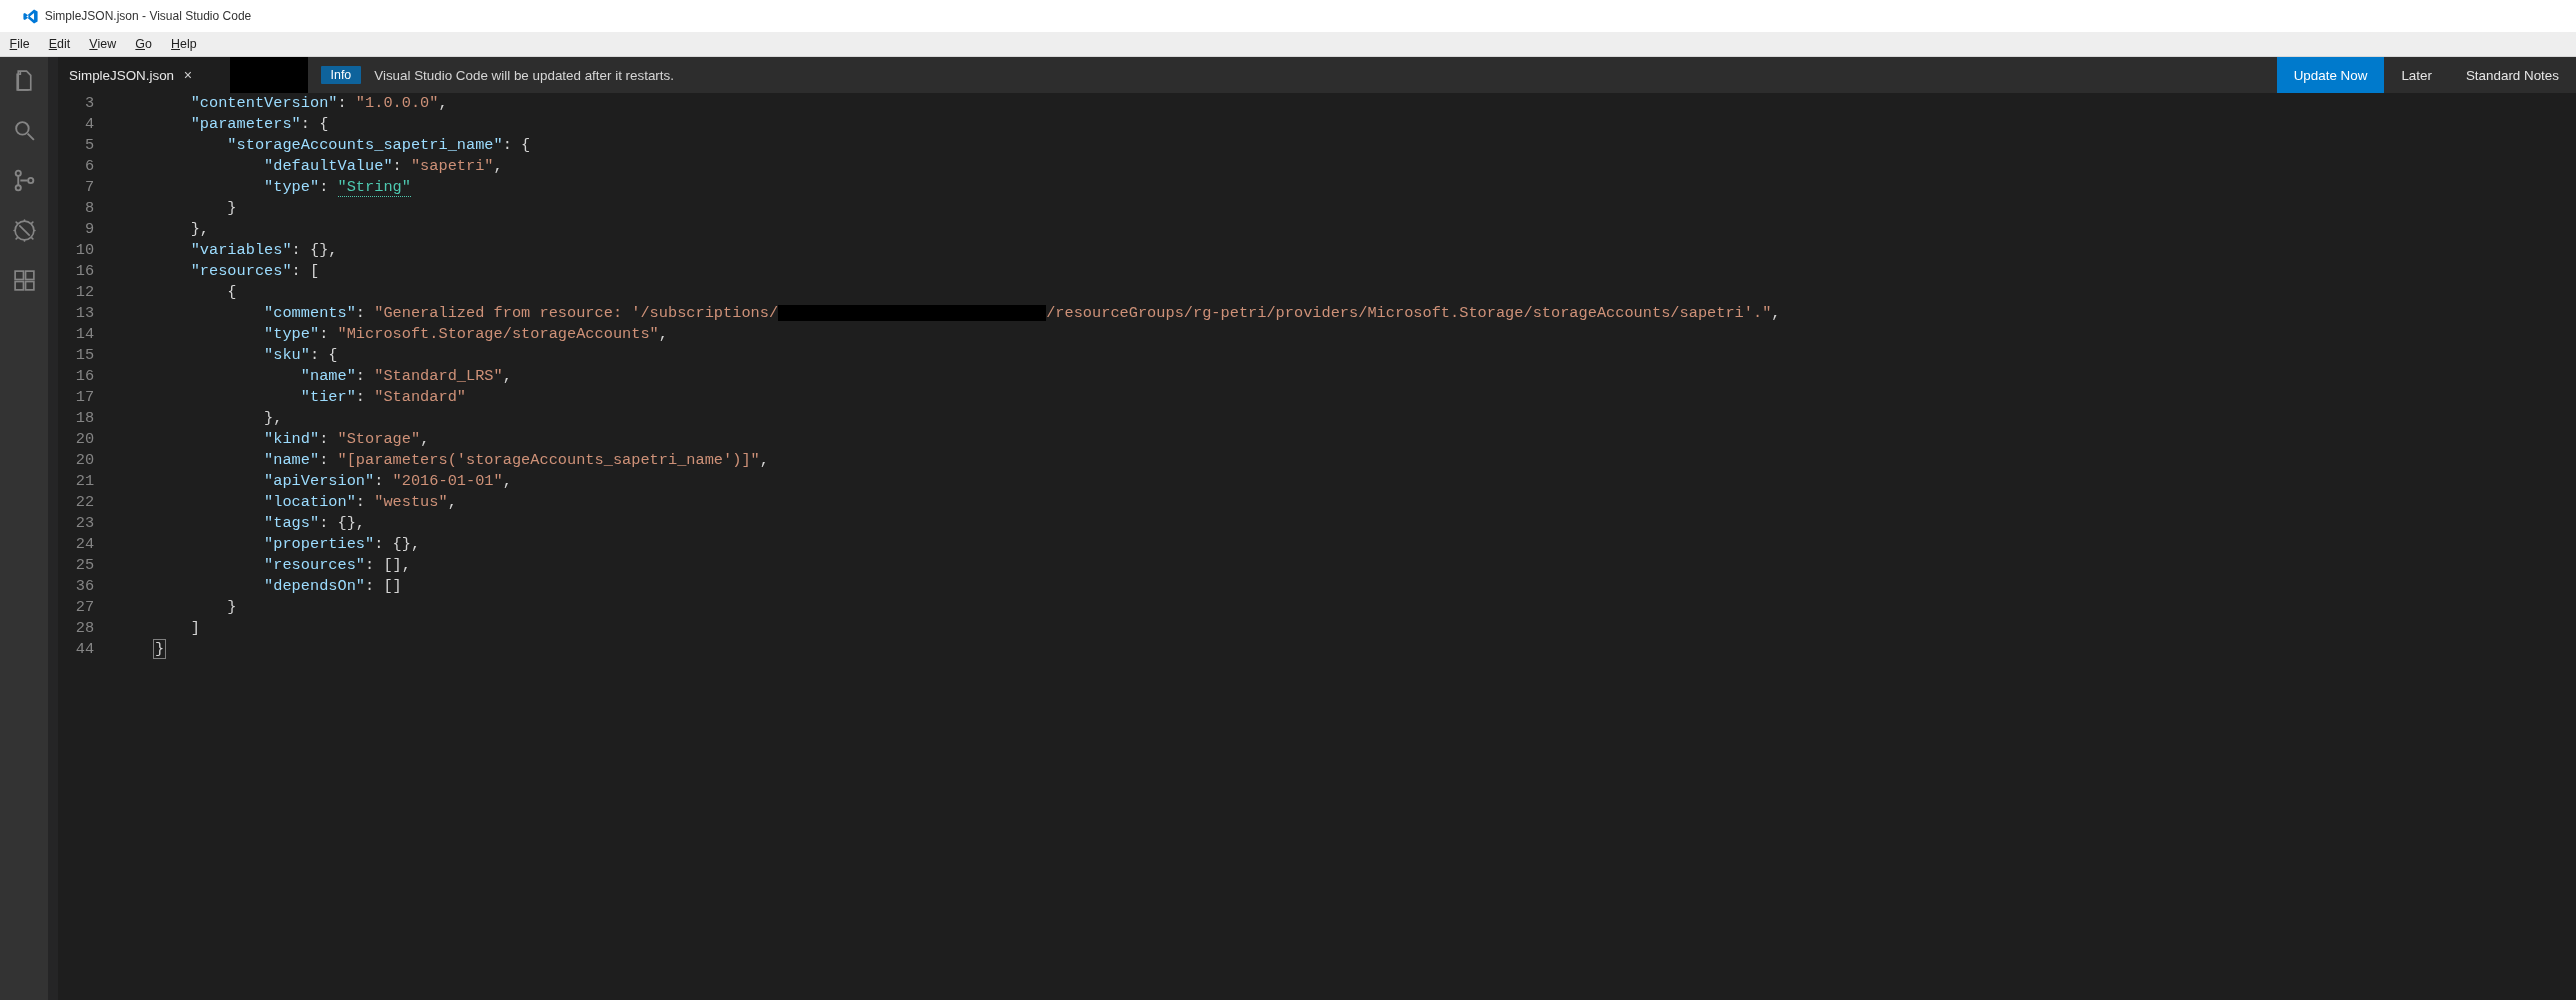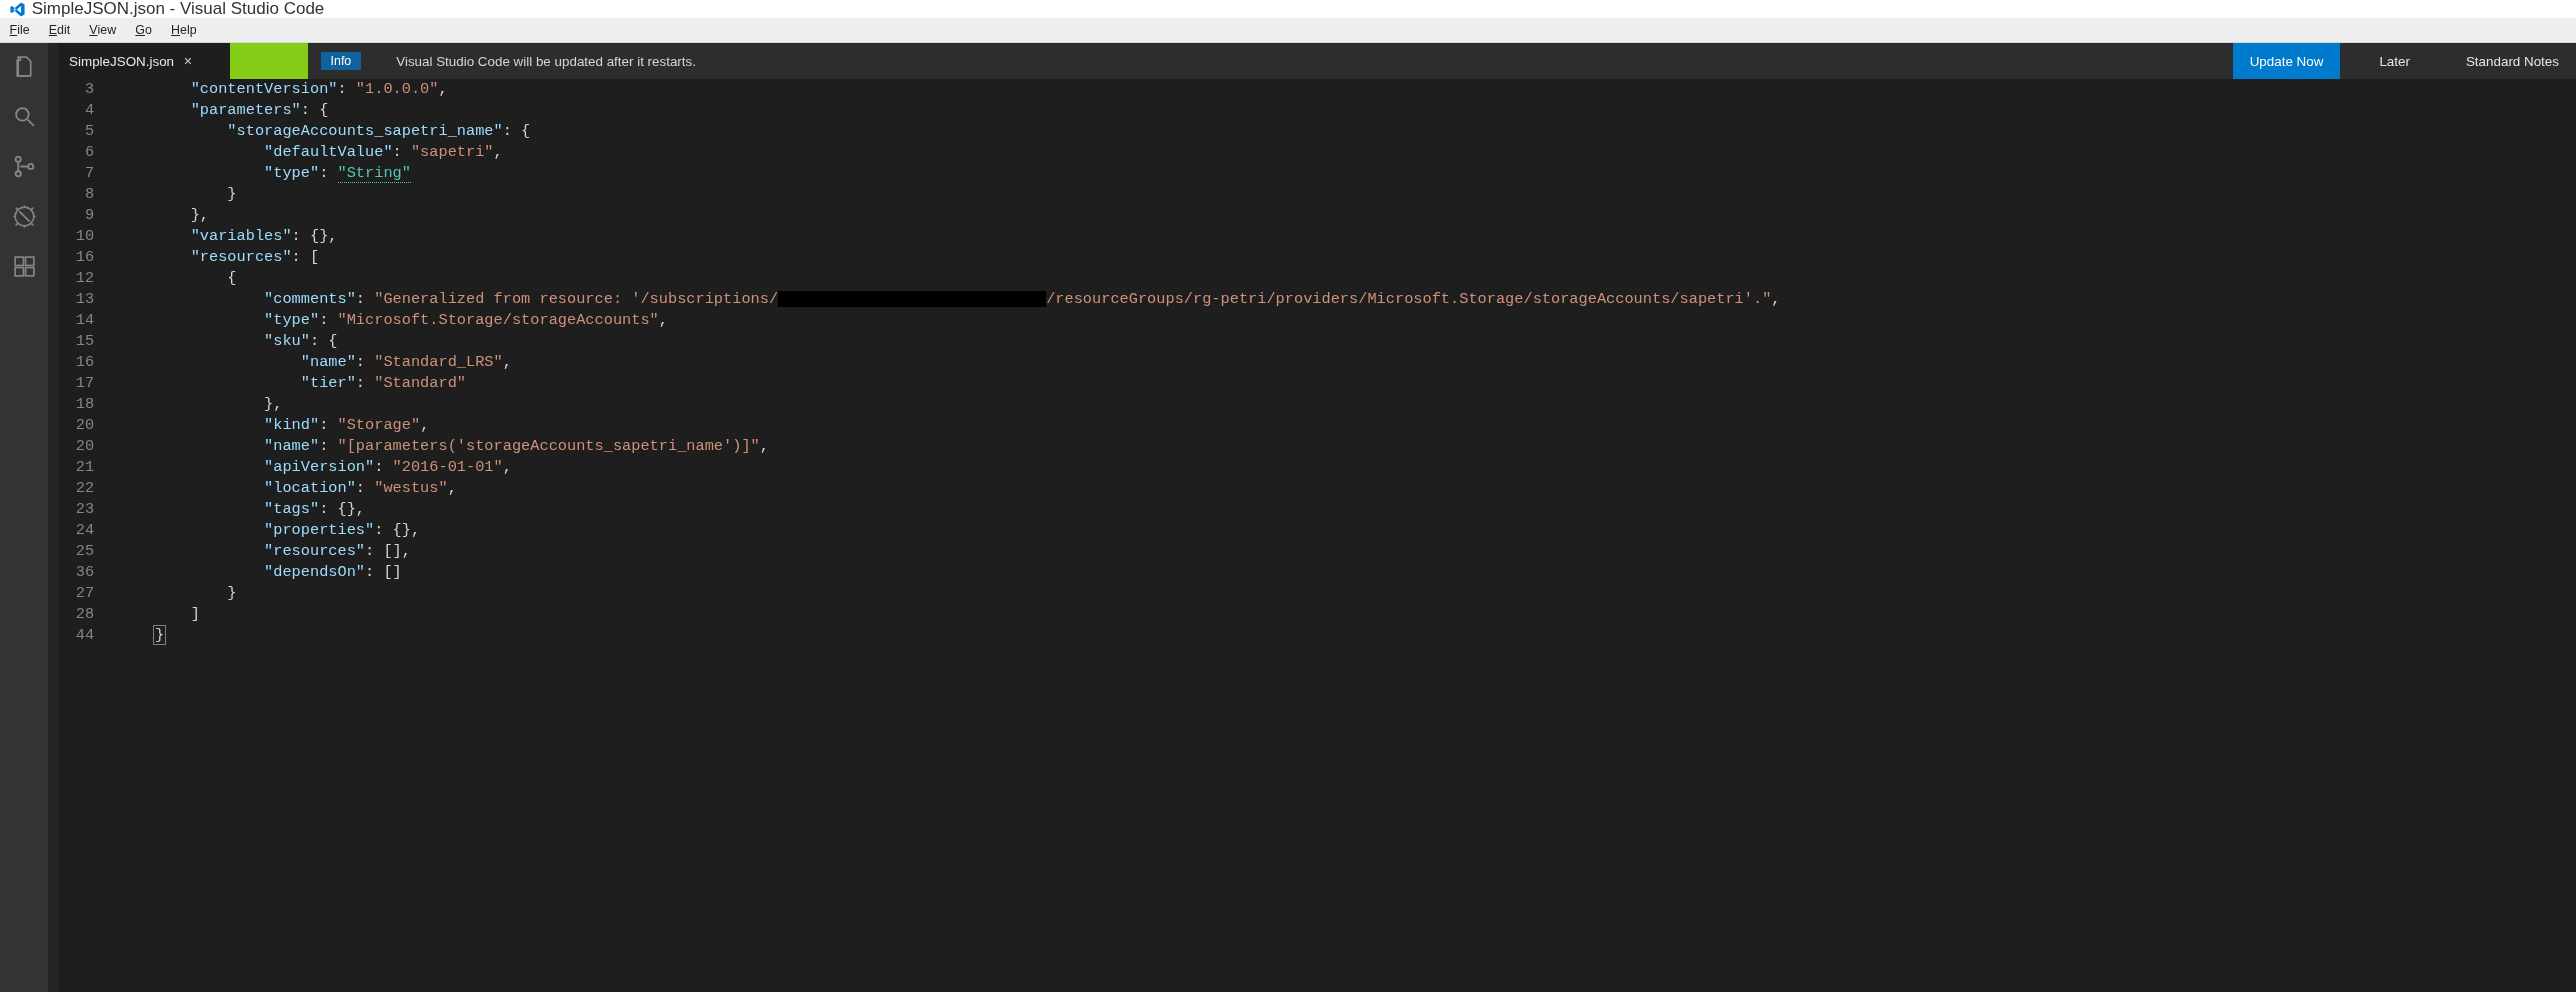--- a/index.html
+++ b/index.html
@@ -4,26 +4,26 @@
 <style>
 * { margin: 0; padding: 0; box-sizing: border-box; }
 body {
   font-family: "Segoe UI", Arial, sans-serif;
   background: #fff;
   overflow: hidden;
   width: 2576px;
   height: 1001px;
 }
 .title-bar {
-  height: 18px;
+  height: 32px;
   background: #fff;
   display: flex;
   align-items: center;
-  padding: 0 9px;
-  font-size: 17px;
+  padding: 0 22px;
+  font-size: 12px;
   color: #333;
 }
 .title-bar .vs-logo {
   width: 17px; height: 17px;
   margin-right: 5.7px;
   display: inline-flex;
   align-items: center; justify-content: center;
 }
 .menu-bar {
   height: 25px;
@@ -68,21 +68,21 @@
 }
 .editor-area {
   flex: 1;
   display: flex;
   flex-direction: column;
   background: #1e1e1e;
   min-width: 0;
 }
 .tabs-row {
   height: 36px;
-  background: #84cc16;
+  background: #000000;
   display: flex;
   align-items: stretch;
   position: relative;
 }
 .tab {
   background: #1e1e1e;
   color: #e8e8e8;
   font-size: 13.4px;
   display: flex;
   align-items: center;
@@ -100,21 +100,20 @@
   position: absolute;
   left: 250px;
   right: 0;
   top: 0;
   bottom: 0;
   background: #2d2d2d;
   display: flex;
   align-items: center;
   color: #d6d6d6;
   font-size: 13.4px;
-  gap: 22px;
 }
 .notif-bar .info-badge {
   background: #0e639c;
   color: #fff;
   padding: 1.9px 9.6px;
   font-size: 12.4px;
   margin: 0 13.4px;
   border-radius: 1px;
 }
 .notif-bar .notif-spacer { flex: 1; }

